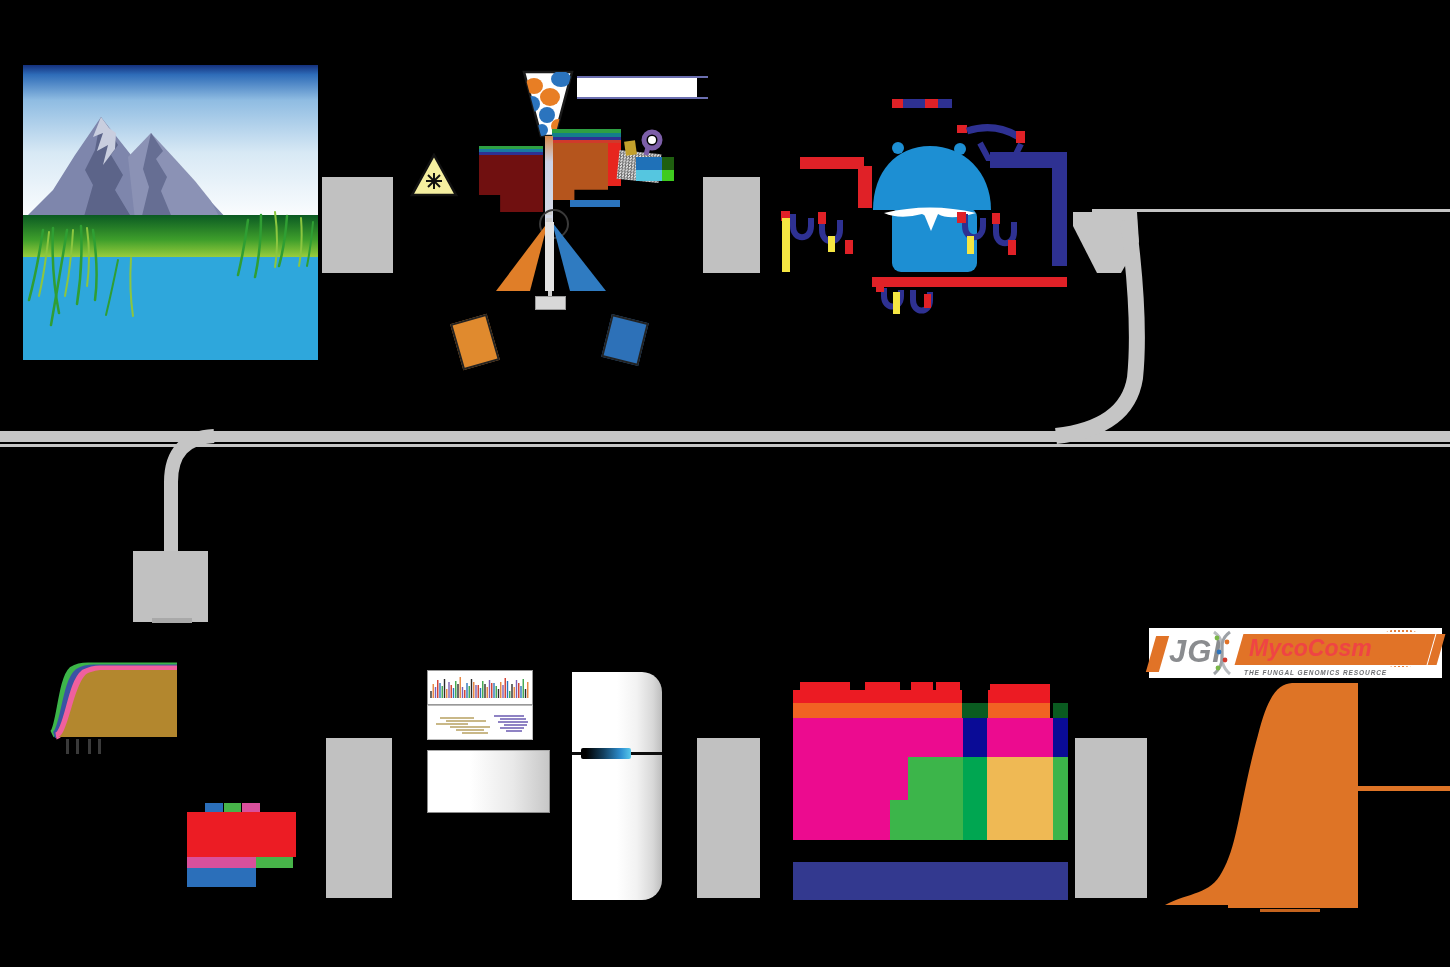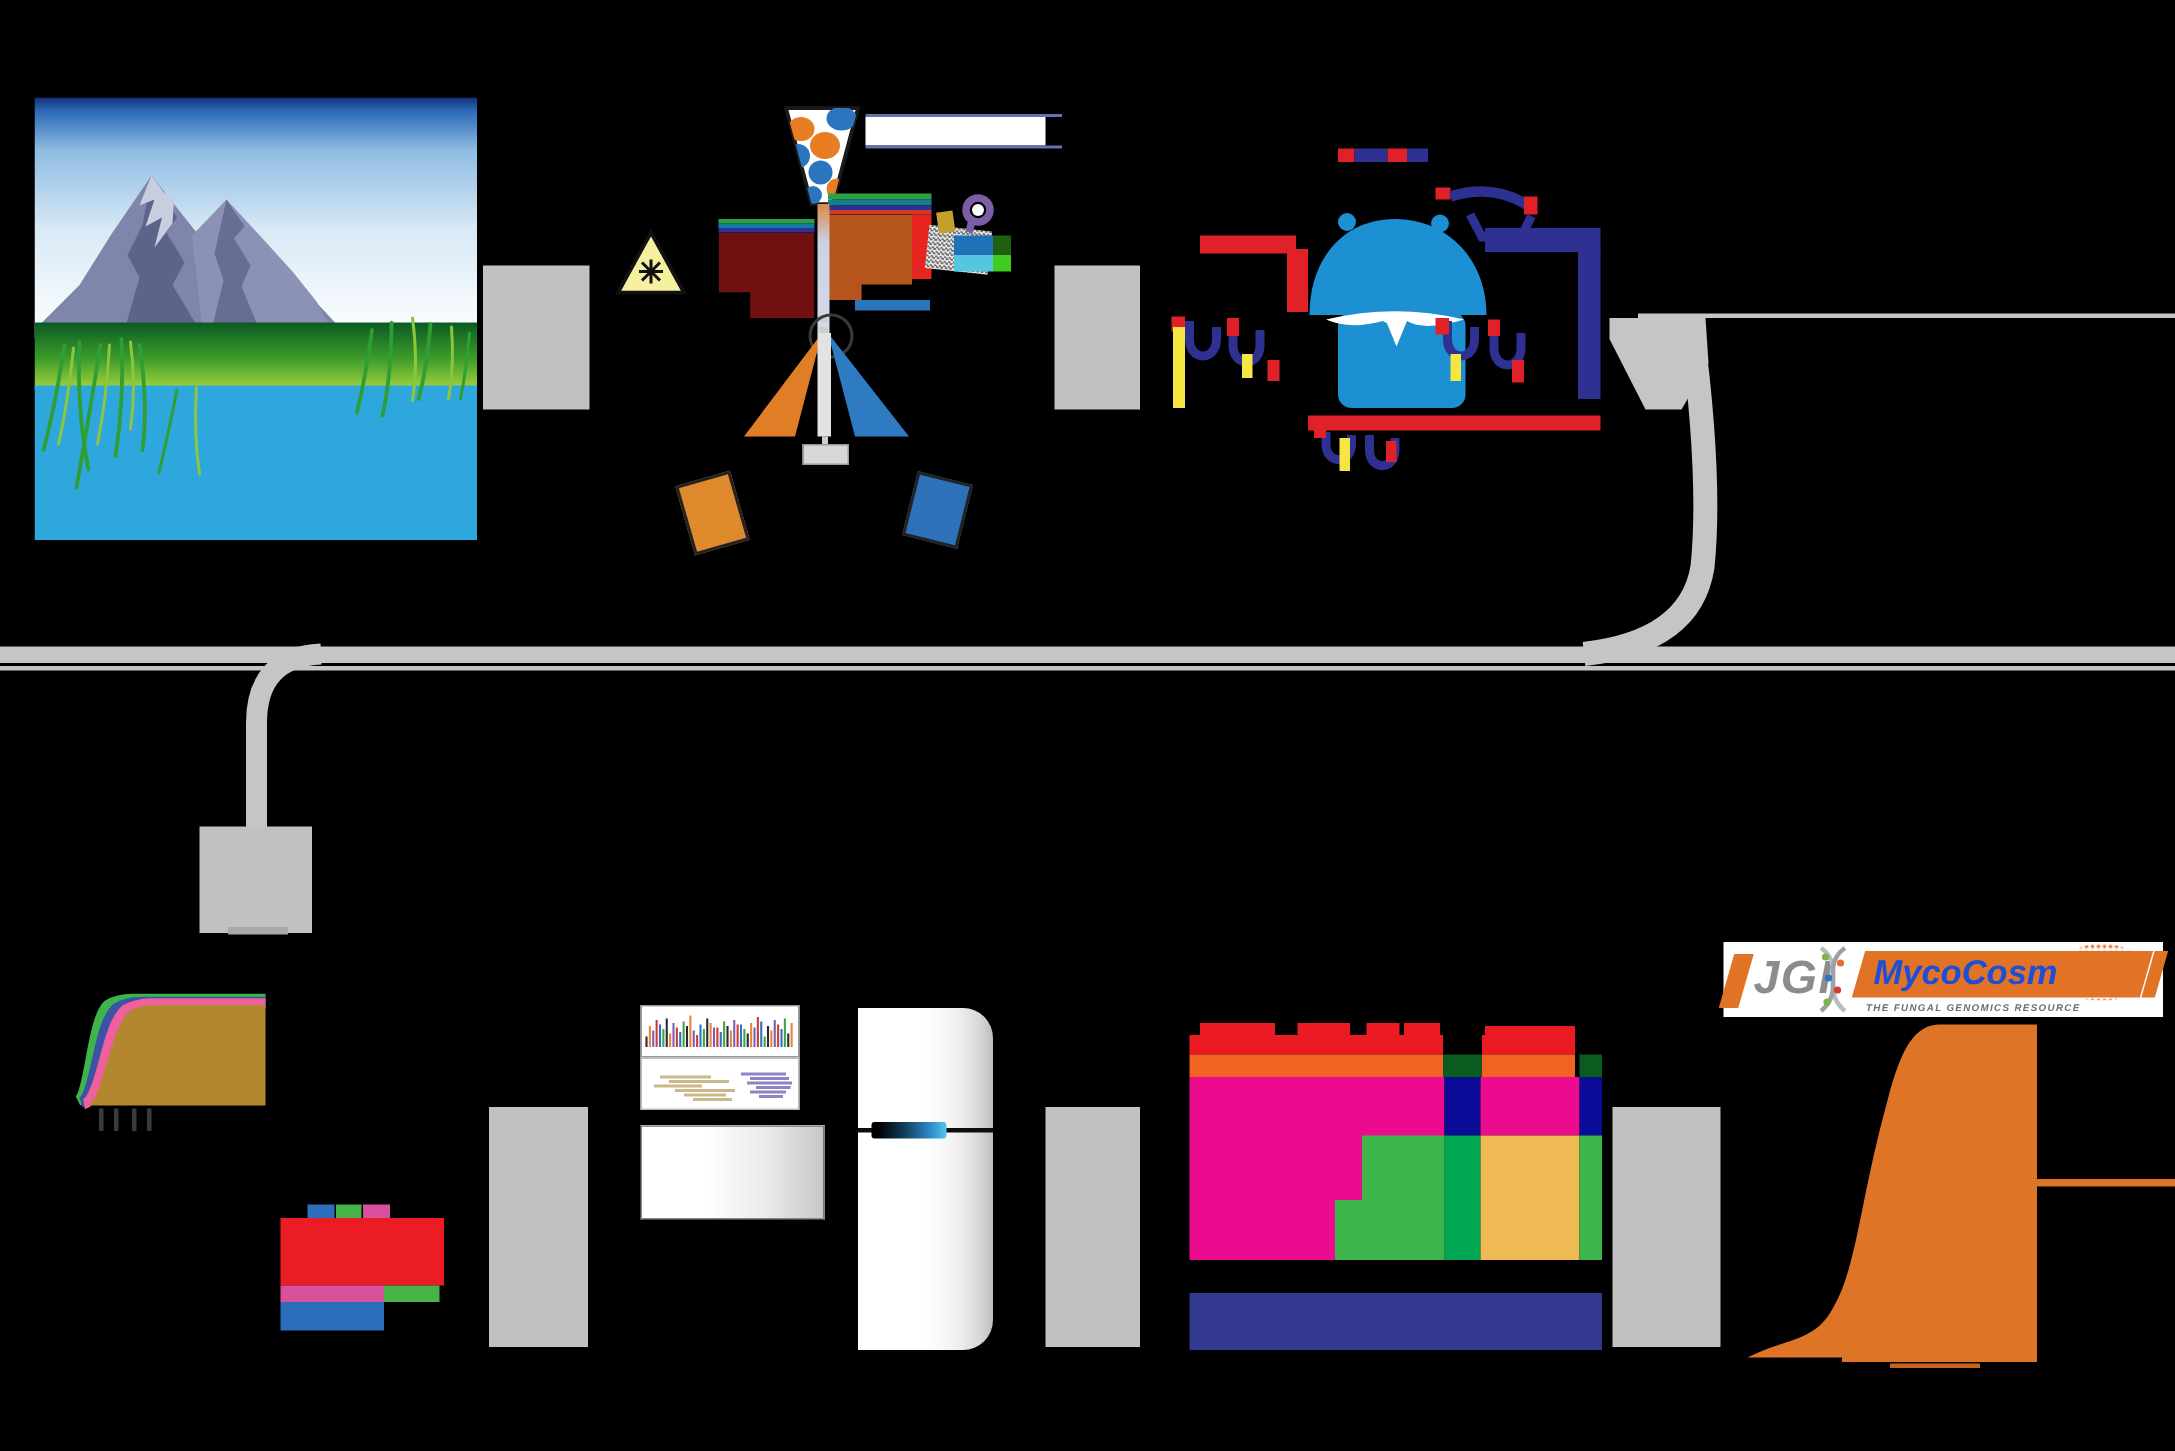--- a/index.html
+++ b/index.html
@@ -16,21 +16,21 @@
        background:linear-gradient(#0B5A23,#3E9E2B 55%,#A8D53F);}
   .water{position:absolute;left:0;top:192px;width:295px;height:103px;background:#2EA7DC;}
   
   .banner{position:absolute;left:1149px;top:628px;width:293px;height:50px;background:#fff;}
   .oj{background:#E17327;}
   .jgi-text{position:absolute;left:20px;top:6px;font-style:italic;font-weight:bold;
             font-size:31px;color:#8A8C8F;letter-spacing:1px;}
   .myco-band{position:absolute;left:90px;top:6px;width:192px;height:31px;background:#E17327;
              transform:skewX(-16deg);}
   .myco-text{position:absolute;left:100px;top:7px;font-style:italic;font-weight:bold;
-             font-size:23px;color:#1d4ed8;}
+             font-size:23px;color:#ef4444;}
   .tagline{position:absolute;left:95px;top:41px;font-size:6.5px;font-weight:bold;
            font-style:italic;color:#6D6E71;letter-spacing:0.14em;}
   .spores{position:absolute;left:228px;top:1px;width:52px;height:38px;
           background-image:radial-gradient(#E17327 1px, transparent 1.3px);
           background-size:4px 4px;border-radius:45% 55% 50% 40%;opacity:.9;}
   .noise{background:repeating-conic-gradient(#6e6e6e 0% 25%, #e6e6e6 0% 50%);
          background-size:3px 3px;}
   .seq-machine{position:absolute;left:572px;top:672px;width:90px;height:228px;
        background:linear-gradient(90deg,#ffffff 50%,#f2f2f2 72%,#d8d8d8 90%,#bdbdbd 100%);
        border-radius:0 20px 20px 0;}

